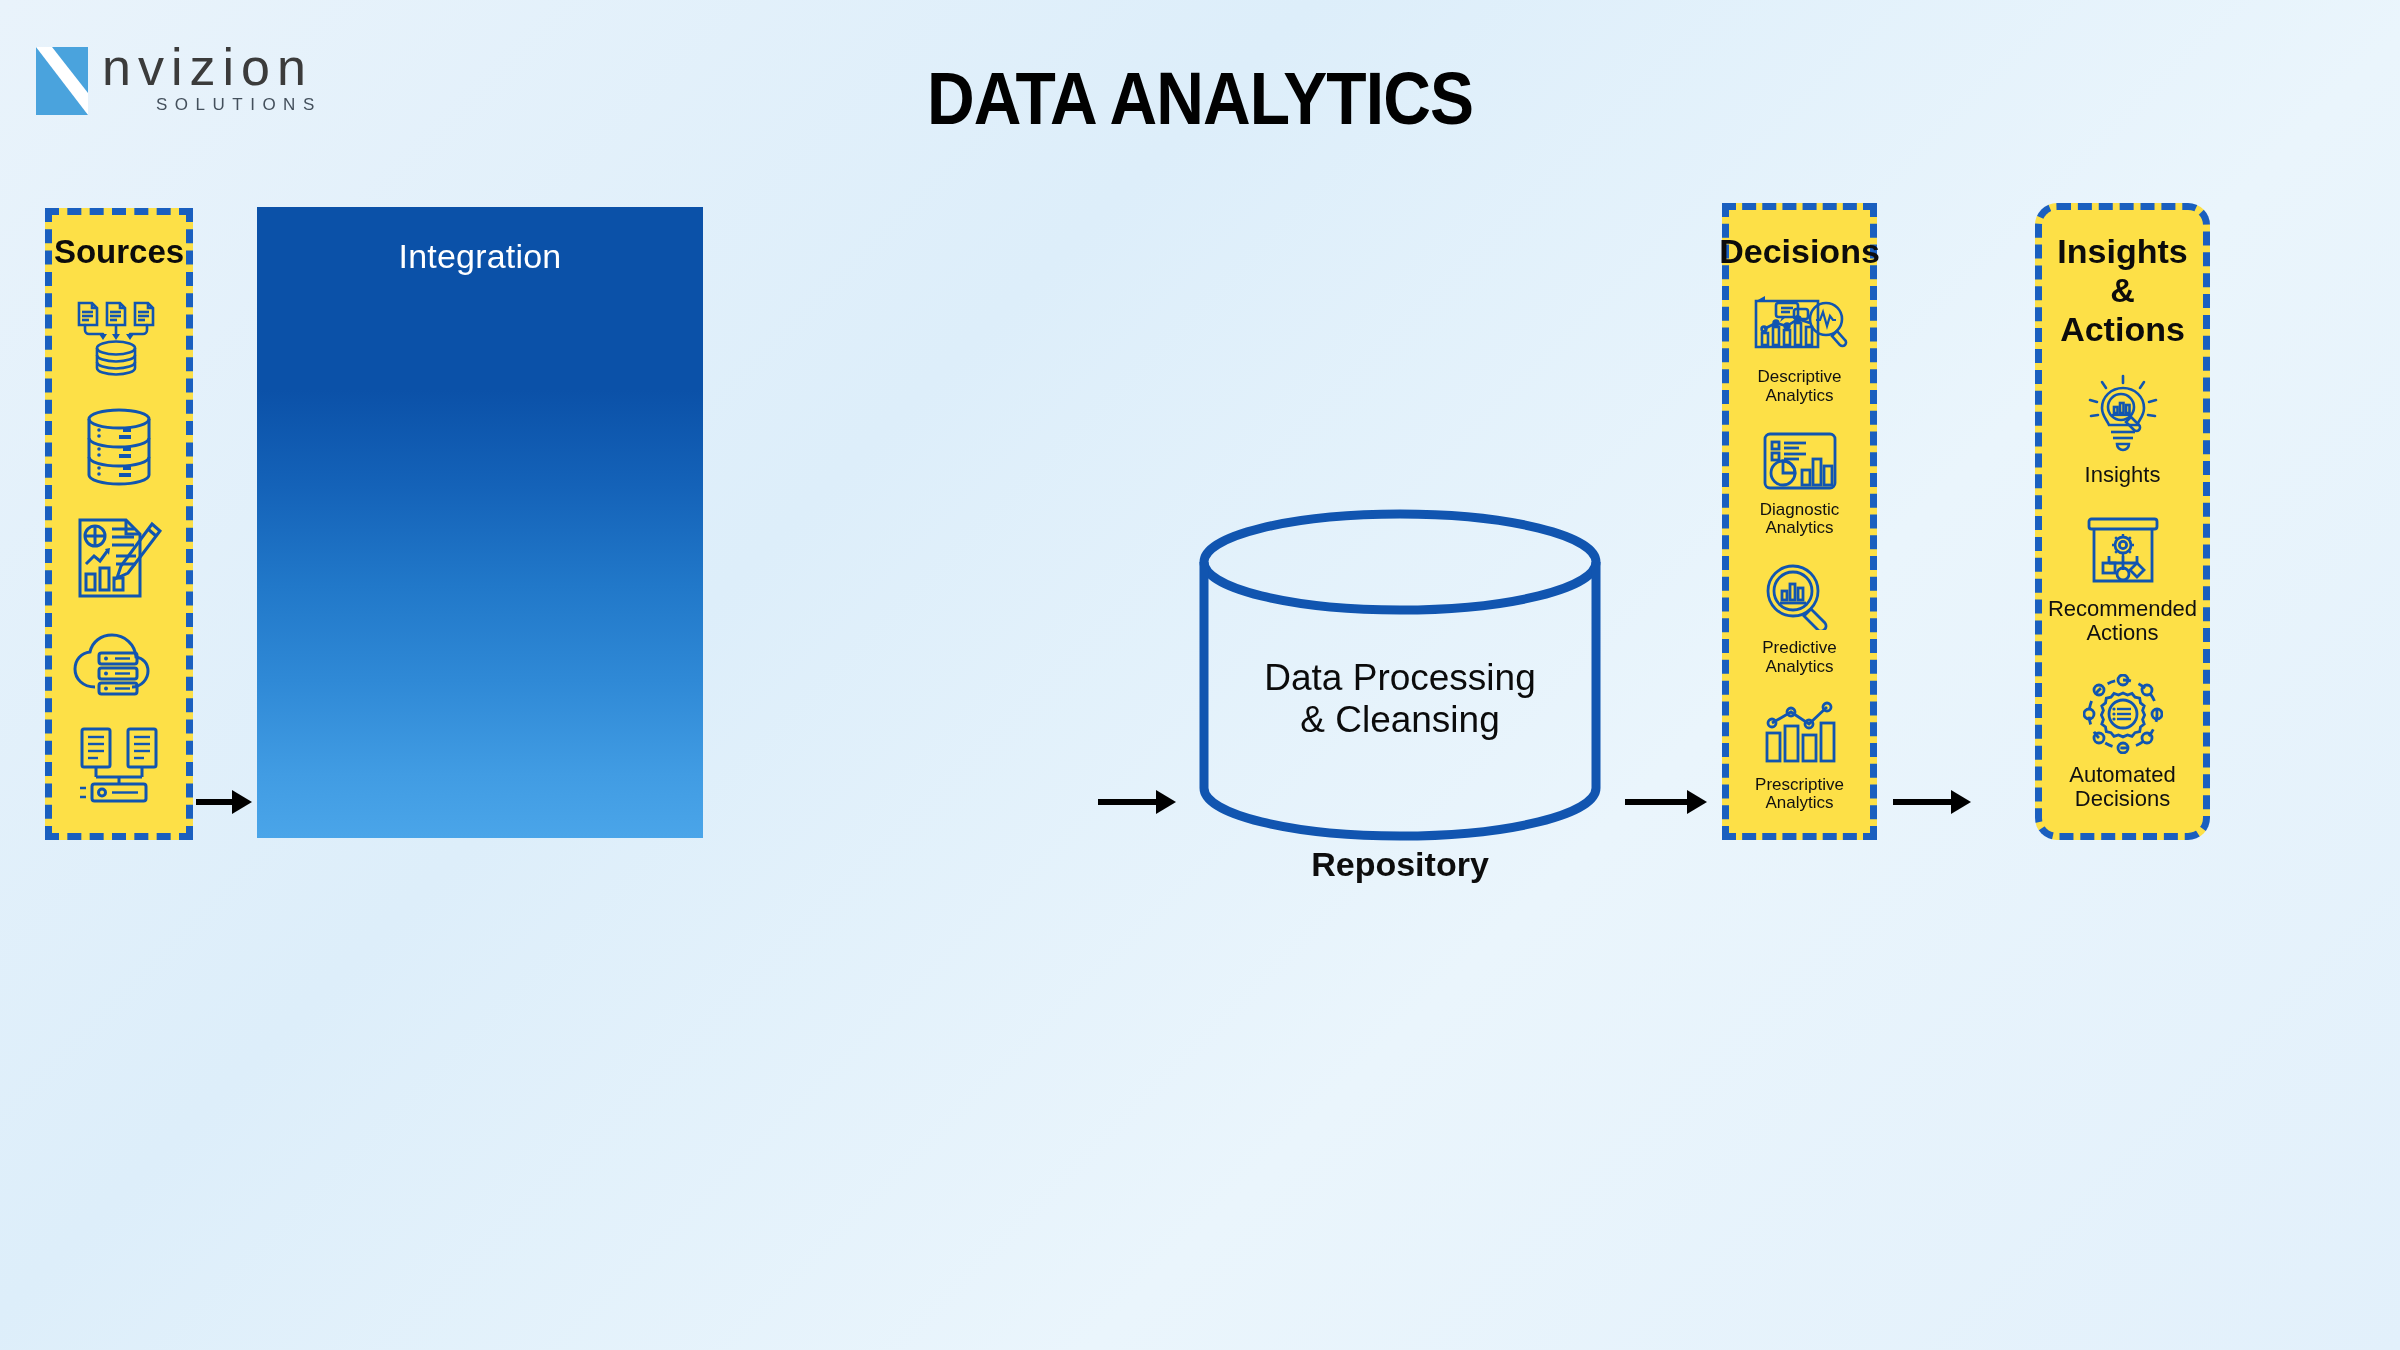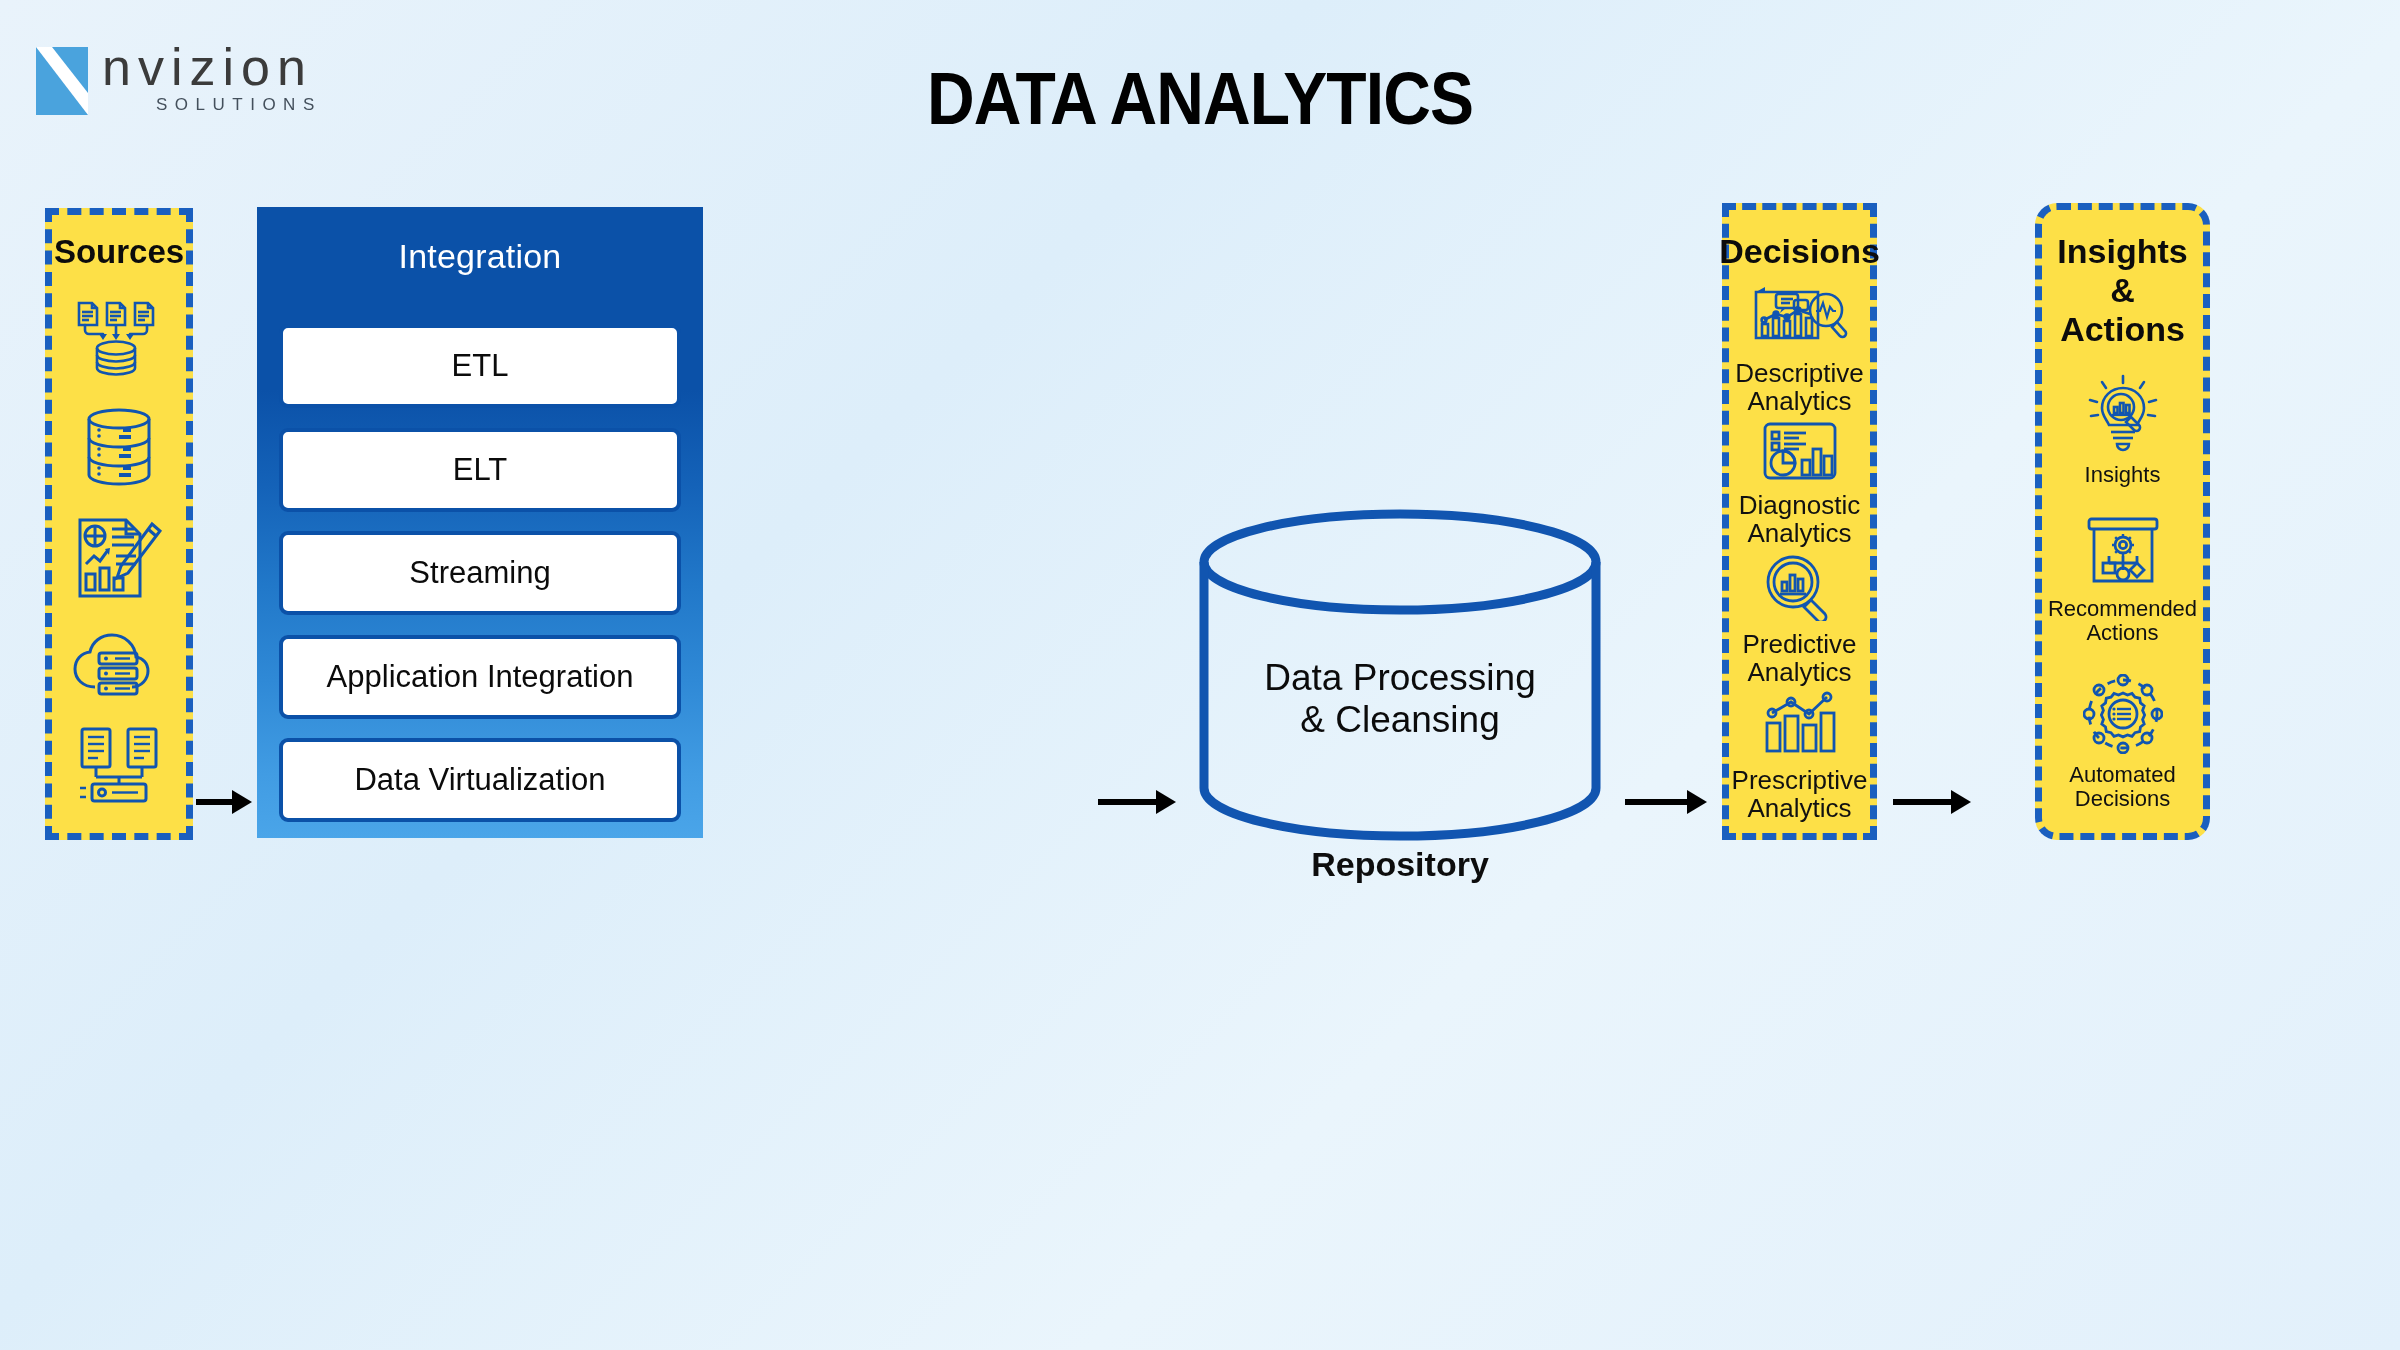--- a/index.html
+++ b/index.html
@@ -56,21 +56,21 @@
 
   
   #analysis-col { left: 1722px; top: 203px; width: 155px; height: 637px; padding-top: 22px; }
   #insights-col { left: 2035px; top: 203px; width: 175px; height: 637px; padding-top: 22px; border-radius: 22px; }
   .node-list {
     flex: 1; width: 100%; display: flex; flex-direction: column;
     align-items: center; justify-content: space-around; padding: 10px 0 8px 0;
   }
   .node { display: flex; flex-direction: column; align-items: center; width: 100%; }
   .node-label {
-    font-size: 26px; color: #111; text-align: center;
+    font-size: 17px; color: #111; text-align: center;
     line-height: 1.08; margin-top: 5px; white-space: pre-line;
   }
   #insights-col .node-label { font-size: 22px; }
 
   
   #integration {
     position: absolute; left: 257px; top: 207px; width: 446px; height: 631px;
     background: linear-gradient(180deg,
        #0b51a8 0%, #0b51a8 29%, #1462b8 44%, #2178c9 60%,
        #2f89d6 75%, #419ce3 90%, #4aa5e9 100%);
@@ -268,27 +268,20 @@
   </div>
 </div>
 
 <div class="arrow" id="arrow-1">
   <div class="shaft"></div>
   <div class="head"></div>
 </div>
 
 <div id="integration">
   <div class="panel-title">Integration</div>
-  <div class="int-boxes">
-    <div class="int-box">ETL</div>
-    <div class="int-box">ELT</div>
-    <div class="int-box">Streaming</div>
-    <div class="int-box">Application Integration</div>
-    <div class="int-box">Data Virtualization</div>
-  </div>
 </div>
 
 <div class="arrow" id="arrow-2">
   <div class="shaft"></div>
   <div class="head"></div>
 </div>
 
 <div id="repository">
   <div id="repo-cyl">
     <svg width="420" height="340" viewBox="0 0 420 340" fill="none" stroke="#1155b0" stroke-width="9" xmlns="http://www.w3.org/2000/svg">

